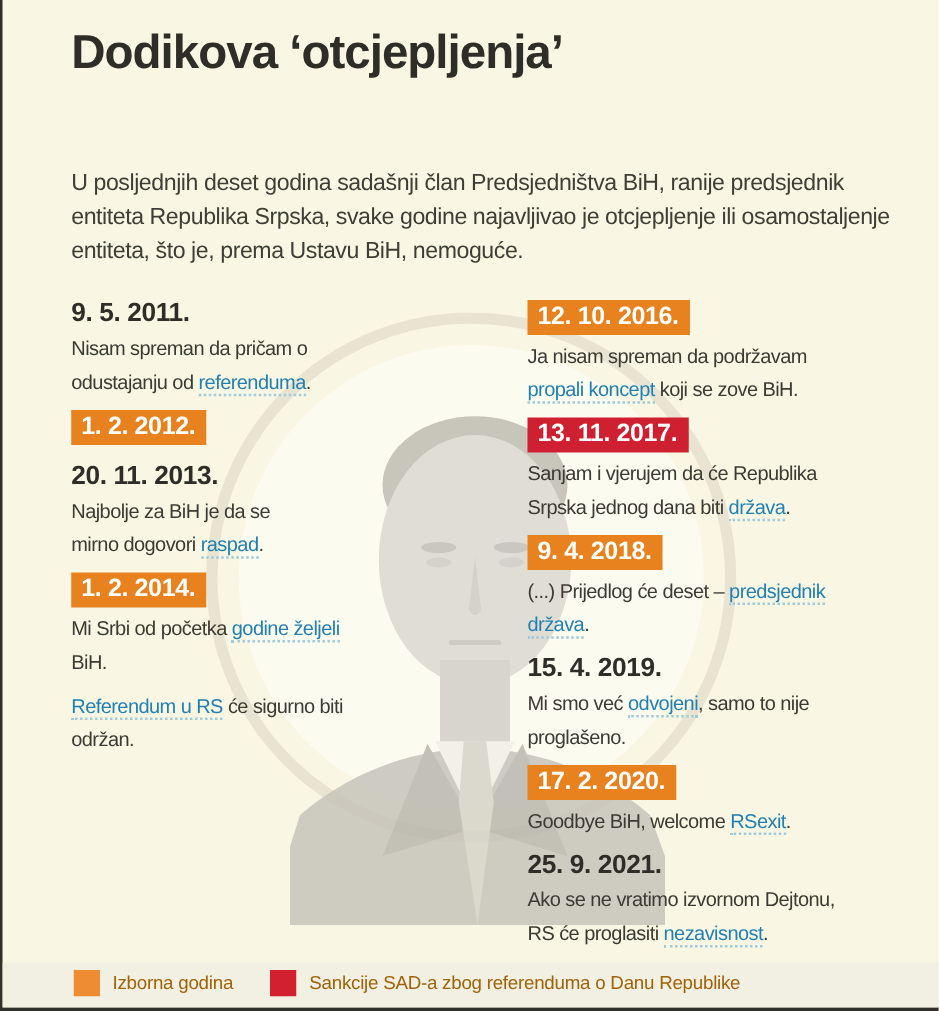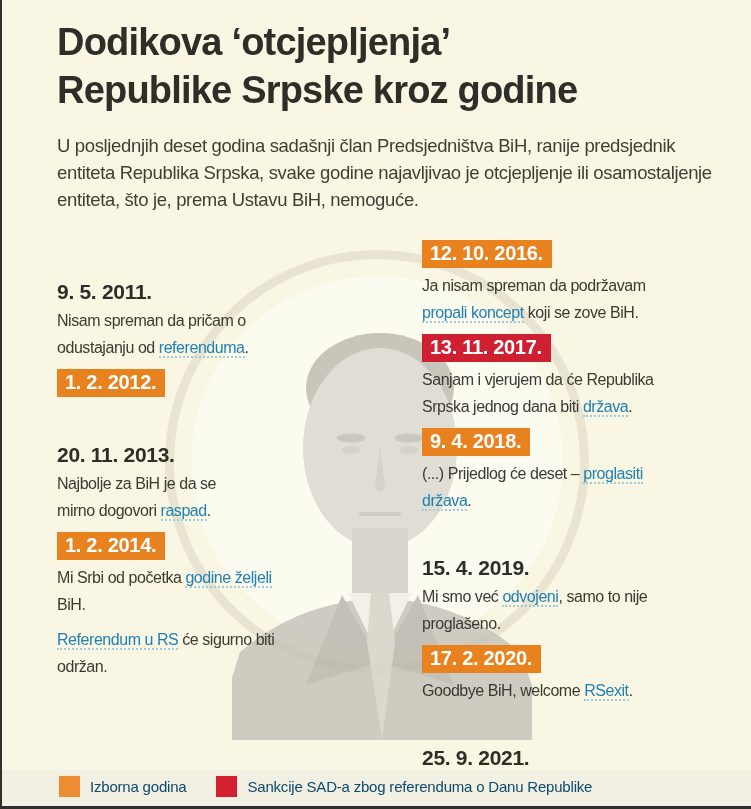--- a/index.html
+++ b/index.html
@@ -35,21 +35,21 @@
     background: rgba(255,255,255,0.45); border-radius: 50%; z-index: 1;
   }
   .p-photo { position: absolute; left: 230px; top: 290px; z-index: 1; opacity: 0.85; }
   
   .col { position: absolute; z-index: 2; }
   #col-left  { left: 55px;  top: 238px; width: 340px; }
   #col-right { left: 420px; top: 240px; width: 331px; }
   .entry { margin-bottom: 8px; }
   .date-plain {
     display: block; font-size: 21px; font-weight: 700; color: #2e2d27;
-    line-height: 26px; margin-bottom: 2px; letter-spacing: -0.3px; margin-top: 41px;
+    line-height: 26px; margin-bottom: 2px; letter-spacing: -0.3px;
   }
   .date-badge {
     display: inline-block; font-size: 20px; font-weight: 700; color: #fff;
     line-height: 26px; padding: 0 9px 2px 8px; margin-bottom: 4px;
     letter-spacing: -0.3px;
   }
   .date-badge.orange { background: var(--orange, #e8821e); }
   .date-badge.red    { background: var(--red, #ce2030); }
   .quote {
     font-size: 16px; line-height: 27px; color: #3b3a33;
@@ -63,21 +63,21 @@
   .legend-band {
     position: absolute; left: 0; top: 770px; width: 751px; height: 36px;
     background: #f1f0e2; z-index: 1;
   }
   .legend {
     position: absolute; left: 57px; top: 776px; z-index: 2;
     display: flex; align-items: center; gap: 30px;
   }
   .legend-item { display: flex; align-items: center; gap: 10px; }
   .legend-swatch { width: 21px; height: 21px; display: inline-block; }
-  .legend-label { font-size: 15px; color: #0c4a6e; letter-spacing: -0.2px; }
+  .legend-label { font-size: 15px; color: #a16207; letter-spacing: -0.2px; }
 </style>
 </head>
 <body>
 
 <div id="canvas">
 
   <div class="p-ring"></div>
   <div class="p-fill"></div>
   <svg class="p-photo" width="300" height="450" viewBox="0 0 300 450">
     <ellipse cx="148" cy="98" rx="74" ry="55" fill="#bfbcb2"></ellipse>
@@ -91,21 +91,20 @@
     <rect x="120" y="238" width="56" height="70" fill="#d2cfc6"></rect>
     <path d="M-20,450 L8,362 C55,322 105,310 148,308 C191,310 241,322 288,362 L320,450 Z" fill="#c7c4bb"></path>
     <path d="M110,305 L148,372 L74,395 Z" fill="#bab7ae"></path>
     <path d="M186,305 L148,372 L222,395 Z" fill="#bab7ae"></path>
     <path d="M116,303 L148,368 L180,303 Z" fill="#f2f0e6"></path>
     <path d="M139,303 L157,303 L163,352 L150,450 L135,352 Z" fill="#d6d3c9"></path>
   </svg>
 
   <h1 class="title">
     <div>Dodikova ‘otcjepljenja’</div>
-    <div>Republike Srpske kroz godine</div>
   </h1>
   <p class="intro">
     <span>U posljednjih deset godina sadašnji član Predsjedništva BiH, ranije predsjednik</span><br>
     <span>entiteta Republika Srpska, svake godine najavljivao je otcjepljenje ili osamostaljenje</span><br>
     <span>entiteta, što je, prema Ustavu BiH, nemoguće.</span>
   </p>
 
   <div class="col" id="col-left">
       <div class="entry">
         <span class="date-plain">9. 5. 2011.</span>
@@ -117,29 +116,29 @@
         <p class="quote"><span>Najbolje za BiH je da se</span><br><span>mirno dogovori </span><a href="#">raspad</a><span>.</span></p>
       </div>
       <div class="entry"><span class="date-badge orange">1. 2. 2014.</span><br><p class="quote"><span>Mi Srbi od početka </span><a href="#">godine željeli</a><br><span>BiH.</span></p></div>
       <div class="entry">
         <p class="quote"><a href="#">Referendum u RS</a><span> će sigurno biti</span><br><span>održan.</span></p>
       </div>
     </div>
   <div class="col" id="col-right">
       <div class="entry"><span class="date-badge orange">12. 10. 2016.</span><br><p class="quote"><span>Ja nisam spreman da podržavam</span><br><a href="#">propali koncept</a><span> koji se zove BiH.</span></p></div>
       <div class="entry"><span class="date-badge red">13. 11. 2017.</span><br><p class="quote"><span>Sanjam i vjerujem da će Republika</span><br><span>Srpska jednog dana biti </span><a href="#">država</a><span>.</span></p></div>
-      <div class="entry"><span class="date-badge orange">9. 4. 2018.</span><br><p class="quote"><span>(...) Prijedlog će deset – </span><a href="#">proglasiti</a><br><a href="#">država</a><span>.</span></p></div>
+      <div class="entry"><span class="date-badge orange">9. 4. 2018.</span><br><p class="quote"><span>(...) Prijedlog će deset – </span><a href="#">predsjednik</a><br><a href="#">država</a><span>.</span></p></div>
       <div class="entry">
         <span class="date-plain">15. 4. 2019.</span>
         <p class="quote"><span>Mi smo već </span><a href="#">odvojeni</a><span>, samo to nije</span><br><span>proglašeno.</span></p>
       </div>
       <div class="entry"><span class="date-badge orange">17. 2. 2020.</span><br><p class="quote"><span>Goodbye BiH, welcome </span><a href="#">RSexit</a><span>.</span></p></div>
       <div class="entry">
         <span class="date-plain">25. 9. 2021.</span>
-        <p class="quote"><br><span>RS će proglasiti </span><a href="#">nezavisnost</a><span>.</span></p>
+        <p class="quote"><span>Ako se ne vratimo izvornom Dejtonu,</span><br><span>RS će proglasiti </span><a href="#">nezavisnost</a><span>.</span></p>
       </div>
     </div>
 
   <div class="legend-band"></div>
   <div class="legend" id="legend">
       <div class="legend-item">
         <span class="legend-swatch" style="background: rgb(238, 140, 51);"></span>
         <span class="legend-label">Izborna godina</span>
       </div>
       <div class="legend-item">

